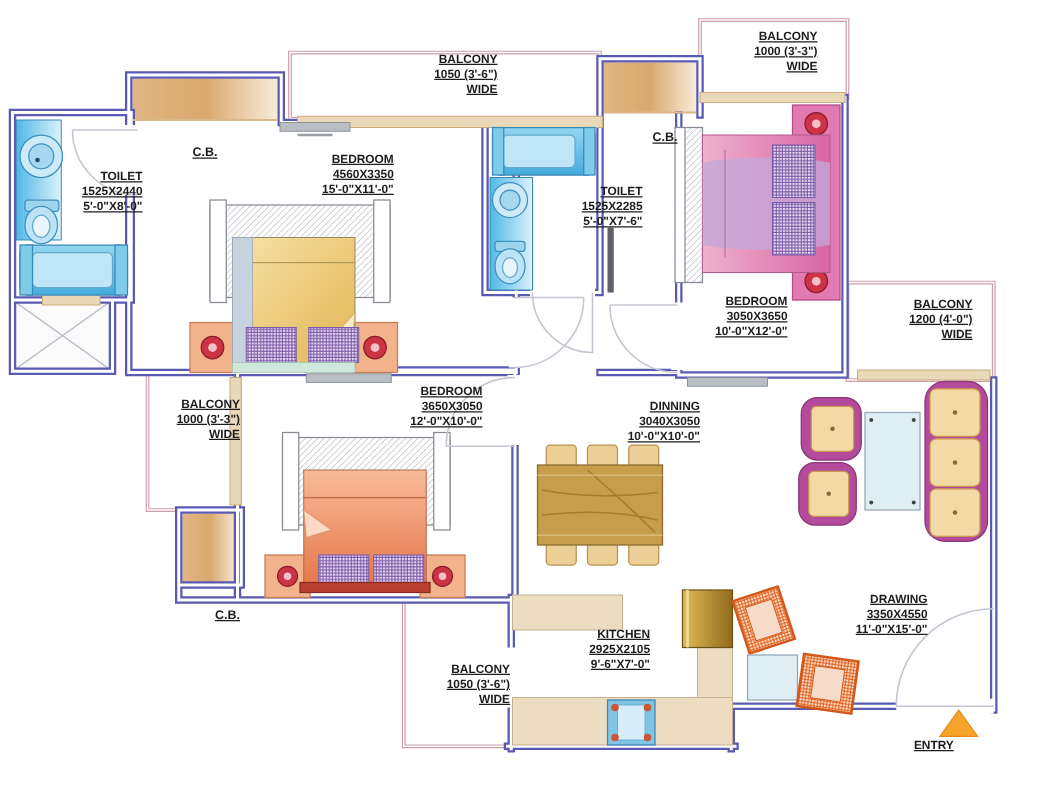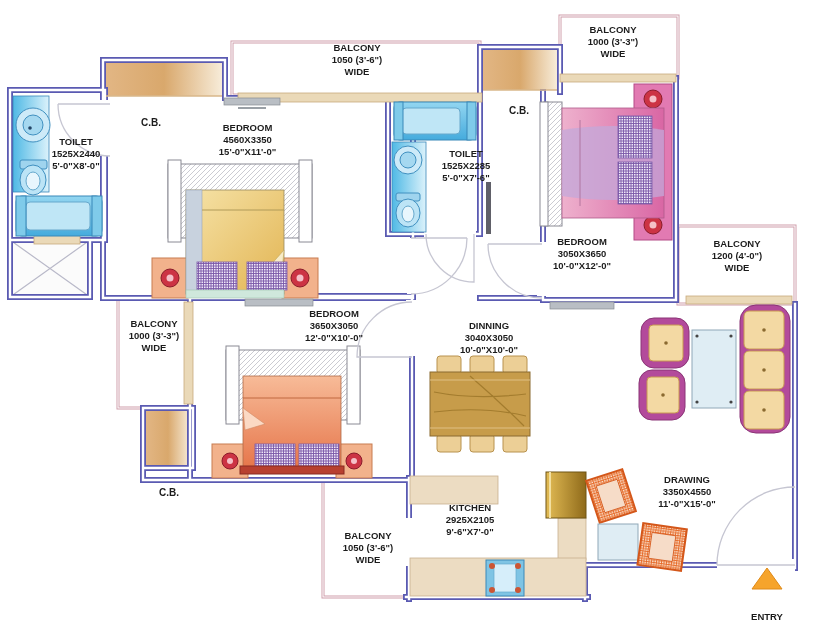--- a/index.html
+++ b/index.html
@@ -1,20 +1,20 @@
 <!DOCTYPE html>
 <html><head>
 <meta charset="utf-8">
 <style>
   html,body{margin:0;padding:0;background:#fff;}
   .plan{position:relative;width:835px;height:633px;background:#fff;overflow:hidden;
         font-family:"Liberation Sans",sans-serif;}
   .plan svg{position:absolute;left:0;top:0;}
-  .lbl{position:absolute;text-align:center;font:bold 9.5px/12px "Liberation Sans",sans-serif;
-       color:#1c1c1c;white-space:nowrap;z-index:5;}
+  .lbl{position:absolute;text-align:right;font:bold 9.5px/12px "Liberation Sans",sans-serif;
+       color:#1c1c1c;white-space:nowrap;z-index:5;text-decoration:underline;}
   .lbl .sub{font-weight:bold;}
   .cbl{font:bold 10px/12px "Liberation Sans",sans-serif;margin-top:45px;}
 </style>
 </head>
 <body>
 
 <div class="plan">
 
 <svg width="835" height="633" viewBox="0 0 835 633">
   <defs>
@@ -339,21 +339,21 @@
     <div class="sub">1000 (3'-3")</div>
     <div class="sub">WIDE</div>
   </div>
 
   <div class="lbl" style="left:282px;top:308px;width:104px;">
     <div>BEDROOM</div>
     <div class="sub">3650X3050</div>
     <div class="sub">12'-0"X10'-0"</div>
   </div>
 
-  <div class="lbl" style="left:439px;top:320px;width:100px;">
+  <div class="lbl" style="left:460px;top:320px;width:100px;">
     <div>DINNING</div>
     <div class="sub">3040X3050</div>
     <div class="sub">10'-0"X10'-0"</div>
   </div>
 
   <div class="lbl cbl" style="left:146px;top:442px;width:46px;">
     <div>C.B.</div>
   </div>
 
   <div class="lbl" style="left:632px;top:474px;width:110px;">
@@ -367,17 +367,17 @@
     <div class="sub">2925X2105</div>
     <div class="sub">9'-6"X7'-0"</div>
   </div>
 
   <div class="lbl" style="left:328px;top:530px;width:80px;">
     <div>BALCONY</div>
     <div class="sub">1050 (3'-6")</div>
     <div class="sub">WIDE</div>
   </div>
 
-  <div class="lbl" style="left:736px;top:591px;width:62px;margin-top:20px;">
+  <div class="lbl" style="left:701px;top:591px;width:62px;">
     <div>ENTRY</div>
   </div>
 
 </div>
 
 </body></html>

